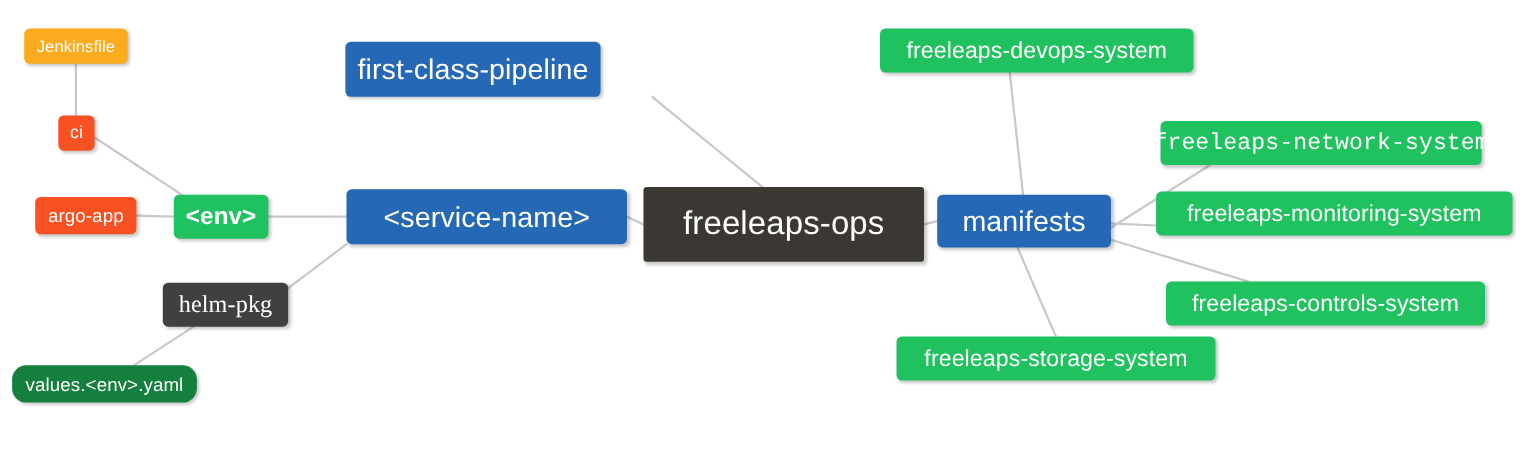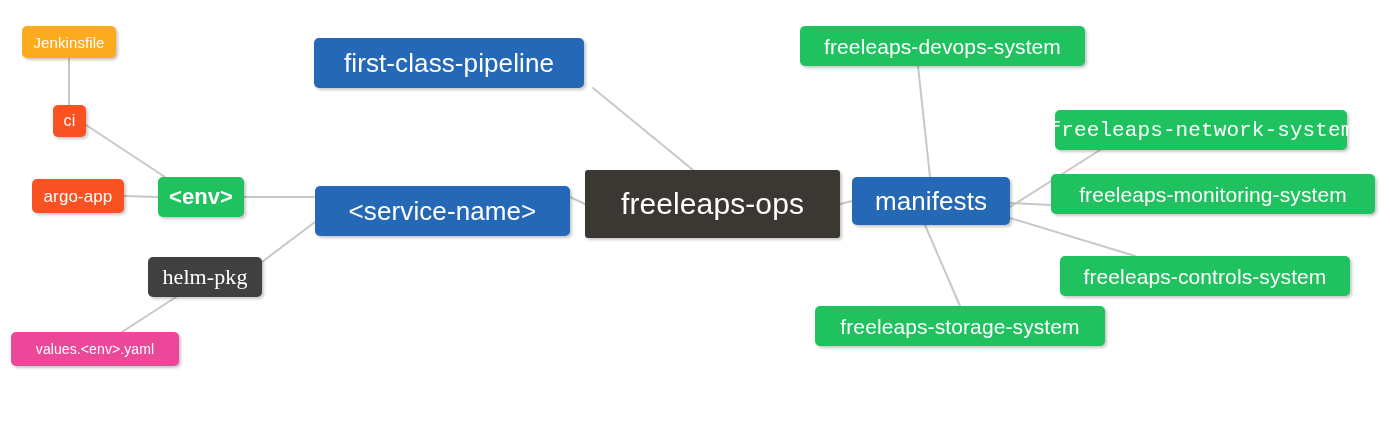--- a/index.html
+++ b/index.html
@@ -57,28 +57,28 @@
       <line x1="69" y1="105" x2="69" y2="58" stroke="#c8c8c8" stroke-width="2" stroke-linecap="round"></line>
       <line x1="176" y1="297" x2="122" y2="332" stroke="#c8c8c8" stroke-width="2" stroke-linecap="round"></line>
       <line x1="930" y1="177" x2="918" y2="66" stroke="#c8c8c8" stroke-width="2" stroke-linecap="round"></line>
       <line x1="1010" y1="207" x2="1100" y2="150" stroke="#c8c8c8" stroke-width="2" stroke-linecap="round"></line>
       <line x1="1010" y1="203" x2="1051" y2="205" stroke="#c8c8c8" stroke-width="2" stroke-linecap="round"></line>
       <line x1="1010" y1="218" x2="1135" y2="256" stroke="#c8c8c8" stroke-width="2" stroke-linecap="round"></line>
       <line x1="925" y1="225" x2="960" y2="306" stroke="#c8c8c8" stroke-width="2" stroke-linecap="round"></line>
     </svg>
   <div id="node-layer">
       <div class="node root" style="left: 585px; top: 170px; width: 255px; height: 68px; background: rgb(59, 55, 51); font-size: 30px;">freeleaps-ops</div>
-      <div class="node" style="left: 315px; top: 186px; width: 255px; height: 50px; background: rgb(37, 104, 181); font-size: 26px;">&lt;service-name&gt;</div>
-      <div class="node" style="left: 314px; top: 38px; width: 270px; height: 50px; background: rgb(37, 104, 181); font-size: 26px;">first-class-pipeline</div>
+      <div class="node" style="left: 315px; top: 172px; width: 255px; height: 50px; background: rgb(37, 104, 181); font-size: 26px;">&lt;service-name&gt;</div>
+      <div class="node" style="left: 314px; top: 38px; width: 232px; height: 50px; background: rgb(37, 104, 181); font-size: 26px;">first-class-pipeline</div>
       <div class="node" style="left: 852px; top: 177px; width: 158px; height: 48px; background: rgb(37, 104, 181); font-size: 26px;">manifests</div>
       <div class="node" style="left: 158px; top: 177px; width: 86px; height: 40px; background: rgb(31, 194, 94); font-size: 22px; font-weight: bold;">&lt;env&gt;</div>
       <div class="node" style="left: 148px; top: 257px; width: 114px; height: 40px; background: #404040; font-size: 22px; font-family: Liberation Serif, serif;">helm-pkg</div>
       <div class="node" style="left: 53px; top: 105px; width: 33px; height: 32px; background: rgb(250, 81, 34); font-size: 16px;">ci</div>
       <div class="node" style="left: 22px; top: 26px; width: 94px; height: 32px; background: rgb(252, 170, 30); font-size: 15px;">Jenkinsfile</div>
       <div class="node" style="left: 32px; top: 179px; width: 92px; height: 34px; background: rgb(250, 81, 34); font-size: 17px;">argo-app</div>
-      <div class="node" style="left: 11px; top: 332px; width: 168px; height: 34px; background: #ec4899; font-size: 14px;">values.&lt;env&gt;.yaml</div>
+      <div class="node" style="left: 11px; top: 332px; width: 168px; height: 34px; background: #15803d; font-size: 17px; border-radius: 13px;">values.&lt;env&gt;.yaml</div>
       <div class="node" style="left: 800px; top: 26px; width: 285px; height: 40px; background: rgb(31, 194, 94); font-size: 21px;">freeleaps-devops-system</div>
       <div class="node" style="left: 1055px; top: 110px; width: 292px; height: 40px; background: rgb(31, 194, 94); font-size: 21px; font-family: Liberation Mono, monospace;">freeleaps-network-system</div>
       <div class="node" style="left: 1051px; top: 174px; width: 324px; height: 40px; background: rgb(31, 194, 94); font-size: 21px;">freeleaps-monitoring-system</div>
       <div class="node" style="left: 1060px; top: 256px; width: 290px; height: 40px; background: rgb(31, 194, 94); font-size: 21px;">freeleaps-controls-system</div>
       <div class="node" style="left: 815px; top: 306px; width: 290px; height: 40px; background: rgb(31, 194, 94); font-size: 21px;">freeleaps-storage-system</div>
     </div>
 </div>
 
 </body></html>

